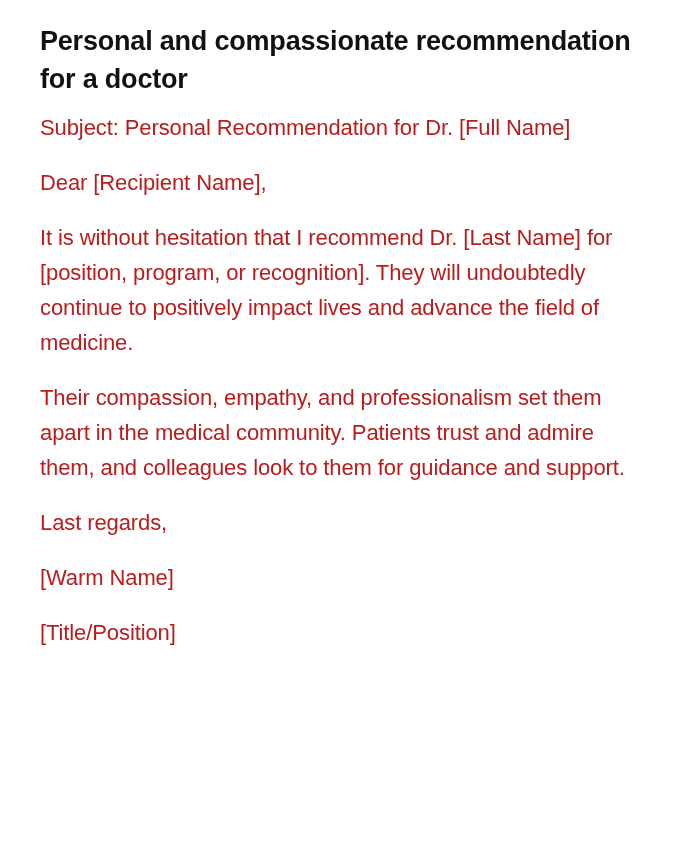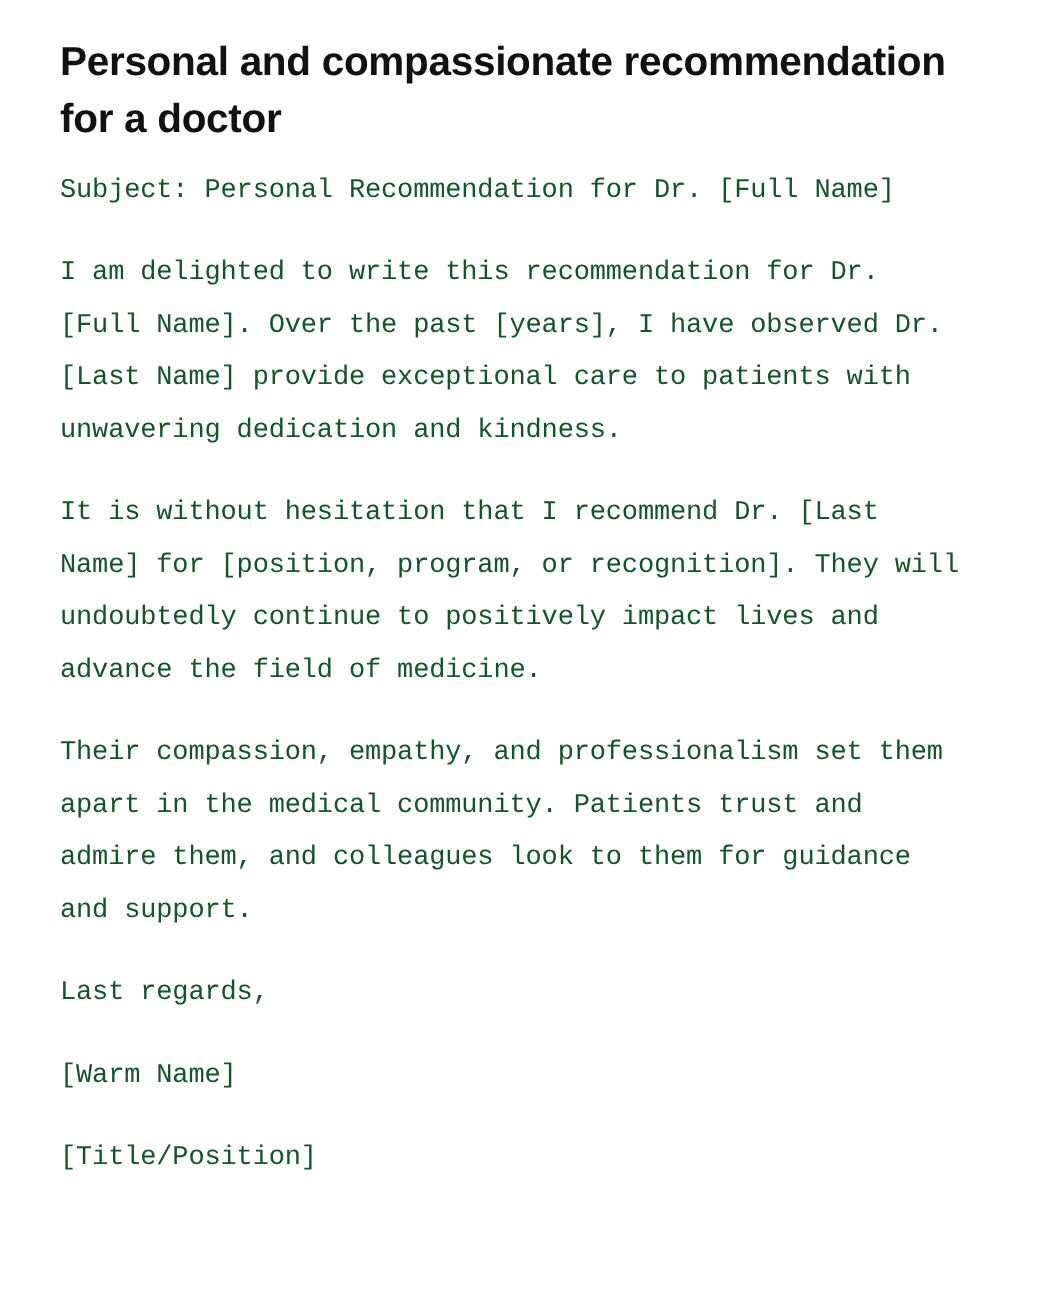--- a/index.html
+++ b/index.html
@@ -33,42 +33,42 @@
     color: #111111;
     max-width: 610px;
   }
 
   .doc-body {
     max-width: 600px;
   }
 
   .doc-paragraph {
     margin: 0 0 20px 0;
-    font-family: Liberation Mono, monospace;
-    font-size: 18px;
+    font-family: Liberation Sans, sans-serif;
+    font-size: 22px;
     line-height: 35px;
     font-weight: 400;
-    color: #14532d;
+    color: #b91c1c;
     letter-spacing: -0.1px;
   }
 
   .doc-paragraph:last-child {
     margin-bottom: 12px;
   }
 </style>
 </head>
 <body>
 
 <div class="document">
 
   <h1 class="doc-title">Personal and compassionate recommendation for a doctor</h1>
 
   <div class="doc-body">
     <p class="doc-paragraph">Subject: Personal Recommendation for Dr. [Full Name]</p>
-    <p class="doc-paragraph">I am delighted to write this recommendation for Dr. [Full Name]. Over the past [years], I have observed Dr. [Last Name] provide exceptional care to patients with unwavering dedication and kindness.</p>
+    <p class="doc-paragraph">Dear [Recipient Name],</p>
     <p class="doc-paragraph">It is without hesitation that I recommend Dr. [Last Name] for [position, program, or recognition]. They will undoubtedly continue to positively impact lives and advance the field of medicine.</p>
     <p class="doc-paragraph">Their compassion, empathy, and professionalism set them apart in the medical community. Patients trust and admire them, and colleagues look to them for guidance and support.</p>
     <p class="doc-paragraph">Last regards,</p>
     <p class="doc-paragraph">[Warm Name]</p>
     <p class="doc-paragraph">[Title/Position]</p>
   </div>
 
 </div>
 
 </body></html>

